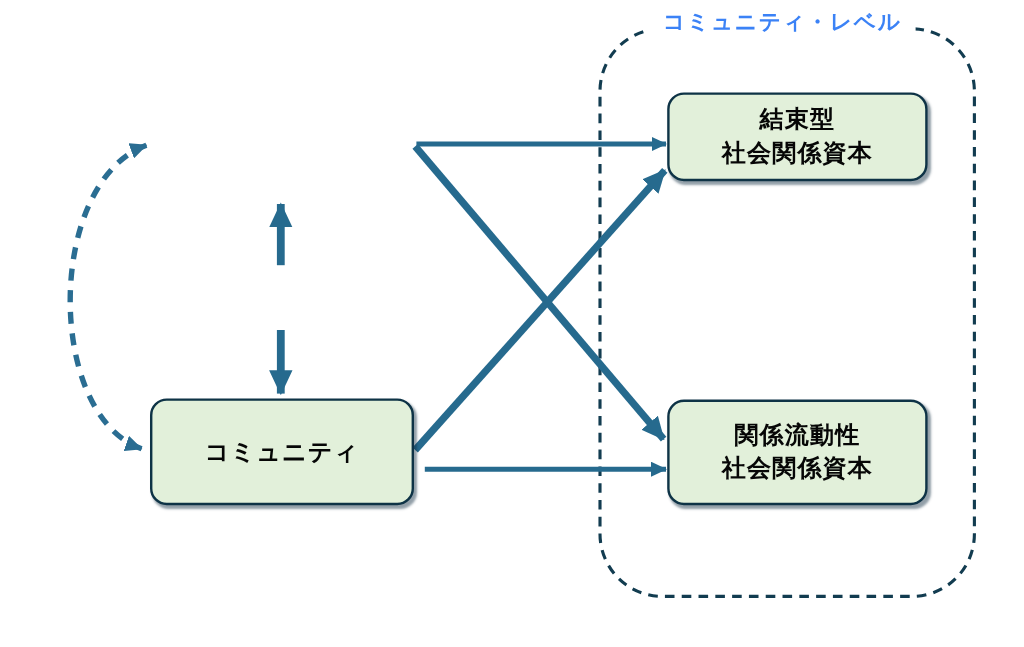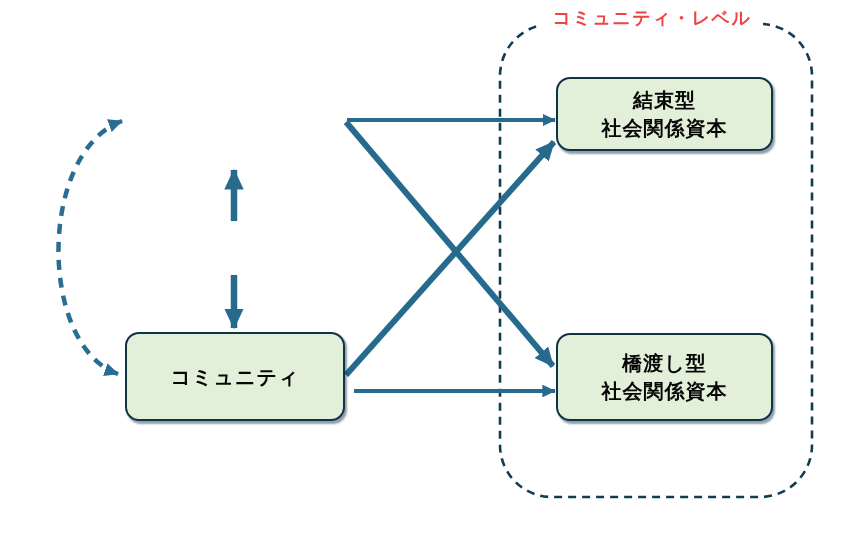--- a/index.html
+++ b/index.html
@@ -43,21 +43,21 @@
   .node-mobility        { left: 125px; top: 76px;  width: 220px; height: 89px; }
   .node-spanner         { left: 125px; top: 332px; width: 220px; height: 89px; }
   .node-bonding         { left: 556px; top: 77px;  width: 217px; height: 74px; font-size: 20px; }
   .node-bridging        { left: 556px; top: 333px; width: 217px; height: 88px; font-size: 20px; }
   .community-label {
     position: absolute;
     z-index: 3;
     left: 541px; top: 2px;
     width: 222px; height: 31px;
     background: #ffffff;
-    color: #ef4444;
+    color: #3b82f6;
     font-weight: bold;
     font-size: 18px;
     letter-spacing: 1.5px;
     display: flex;
     align-items: center;
     justify-content: center;
     text-align: center;
   }
 </style>
 </head>
@@ -93,19 +93,19 @@
   <div class="node node-spanner">
     <span>コミュニティ</span>
   </div>
 
   <div class="node node-bonding">
     <span>結束型</span>
     <span>社会関係資本</span>
   </div>
 
   <div class="node node-bridging">
-    <span>橋渡し型</span>
+    <span>関係流動性</span>
     <span>社会関係資本</span>
   </div>
 
   <div class="community-label">コミュニティ・レベル</div>
 
 </div>
 
 </body></html>

